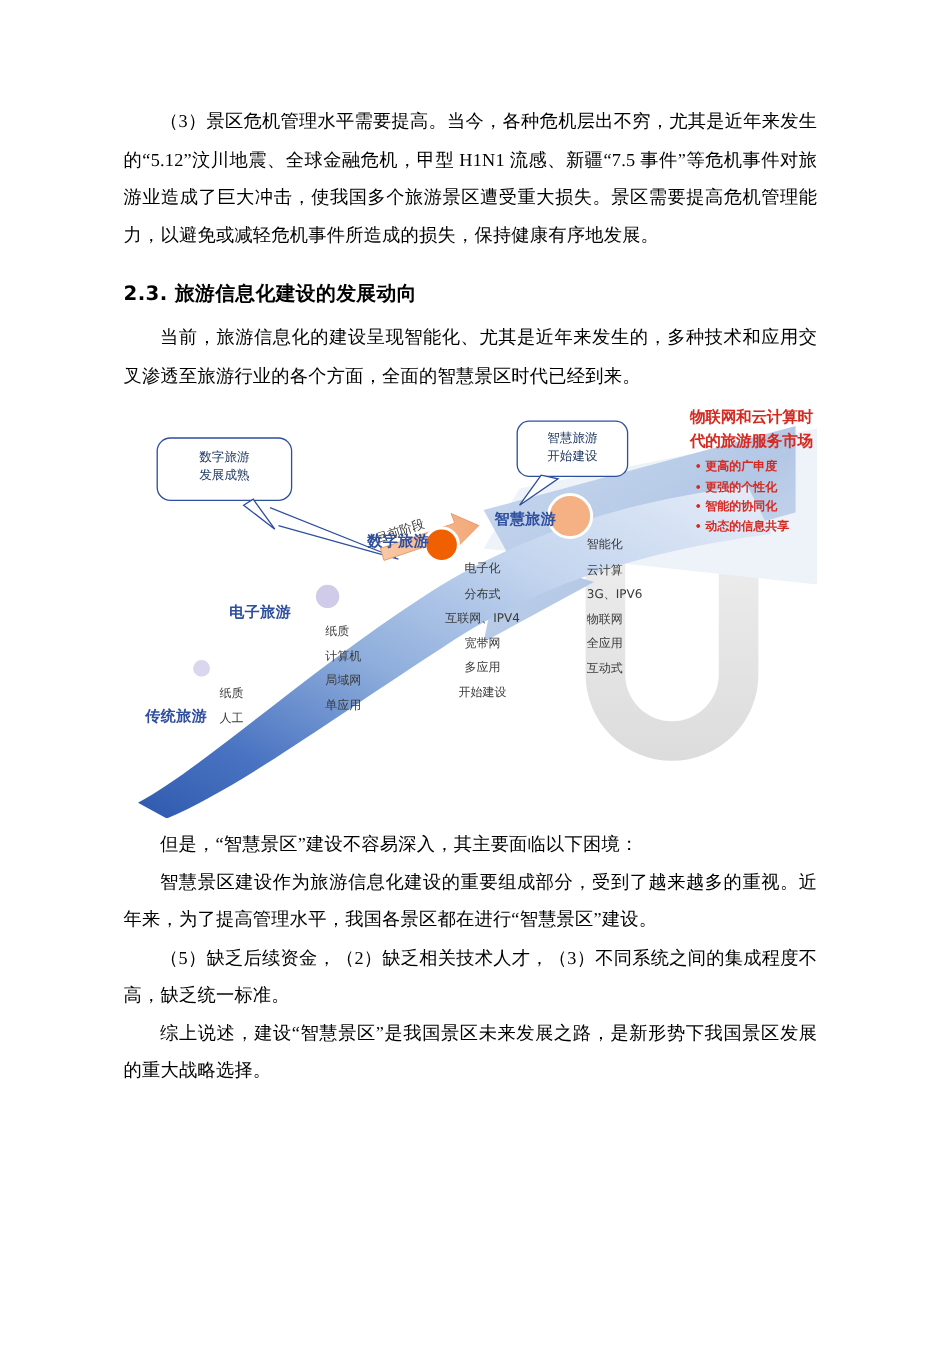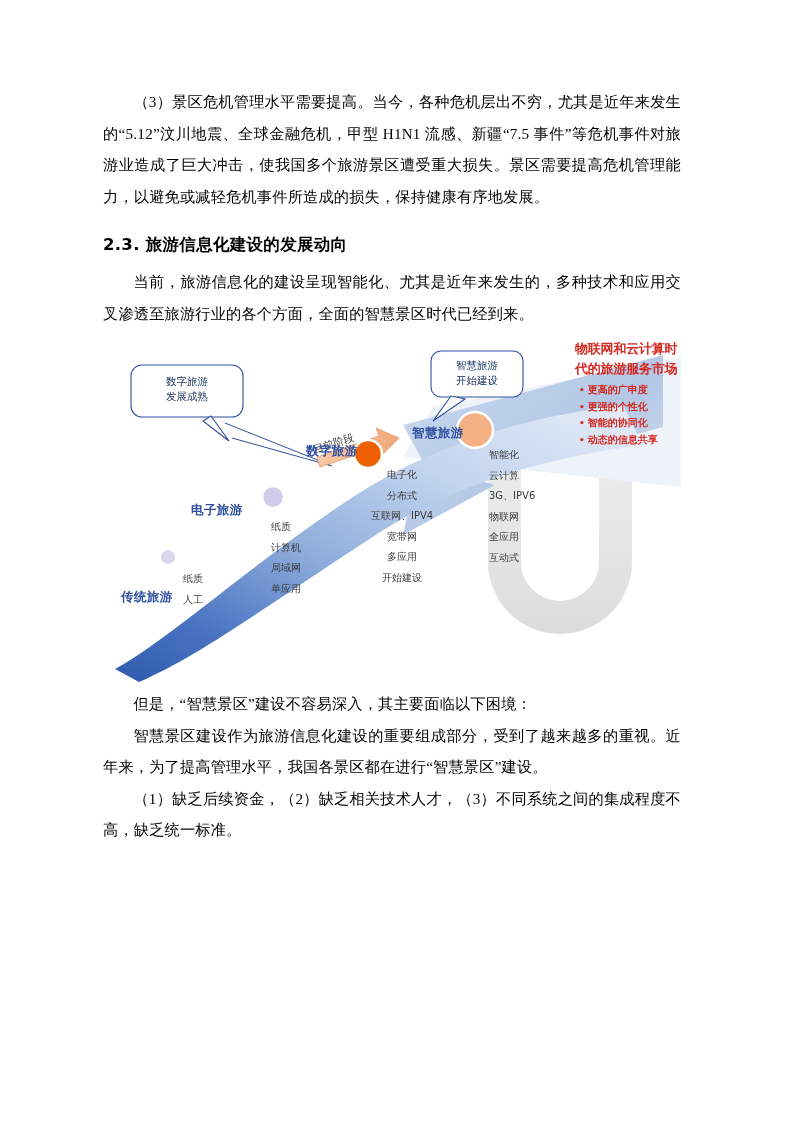--- a/index.html
+++ b/index.html
@@ -255,16 +255,17 @@
         <div>3G、IPV6</div>
         <div>物联网</div>
         <div>全应用</div>
         <div>互动式</div>
       </div>
 
     </div>
 
     <p class="body-text">但是，“智慧景区”建设不容易深入，其主要面临以下困境：</p>
     <p class="body-text">智慧景区建设作为旅游信息化建设的重要组成部分，受到了越来越多的重视。近年来，为了提高管理水平，我国各景区都在进行“智慧景区”建设。</p>
-    <p class="body-text">（1）缺乏后续资金，（2）缺乏相关技术人才，（3）不同系统之间的集成程度不高，缺乏统一标准。</p>
+    <p class="body-text">（5）缺乏后续资金，（2）缺乏相关技术人才，（3）不同系统之间的集成程度不高，缺乏统一标准。</p>
+    <p class="body-text">综上说述，建设“智慧景区”是我国景区未来发展之路，是新形势下我国景区发展的重大战略选择。</p>
 
   </div>
 </div>
 
 </body></html>

